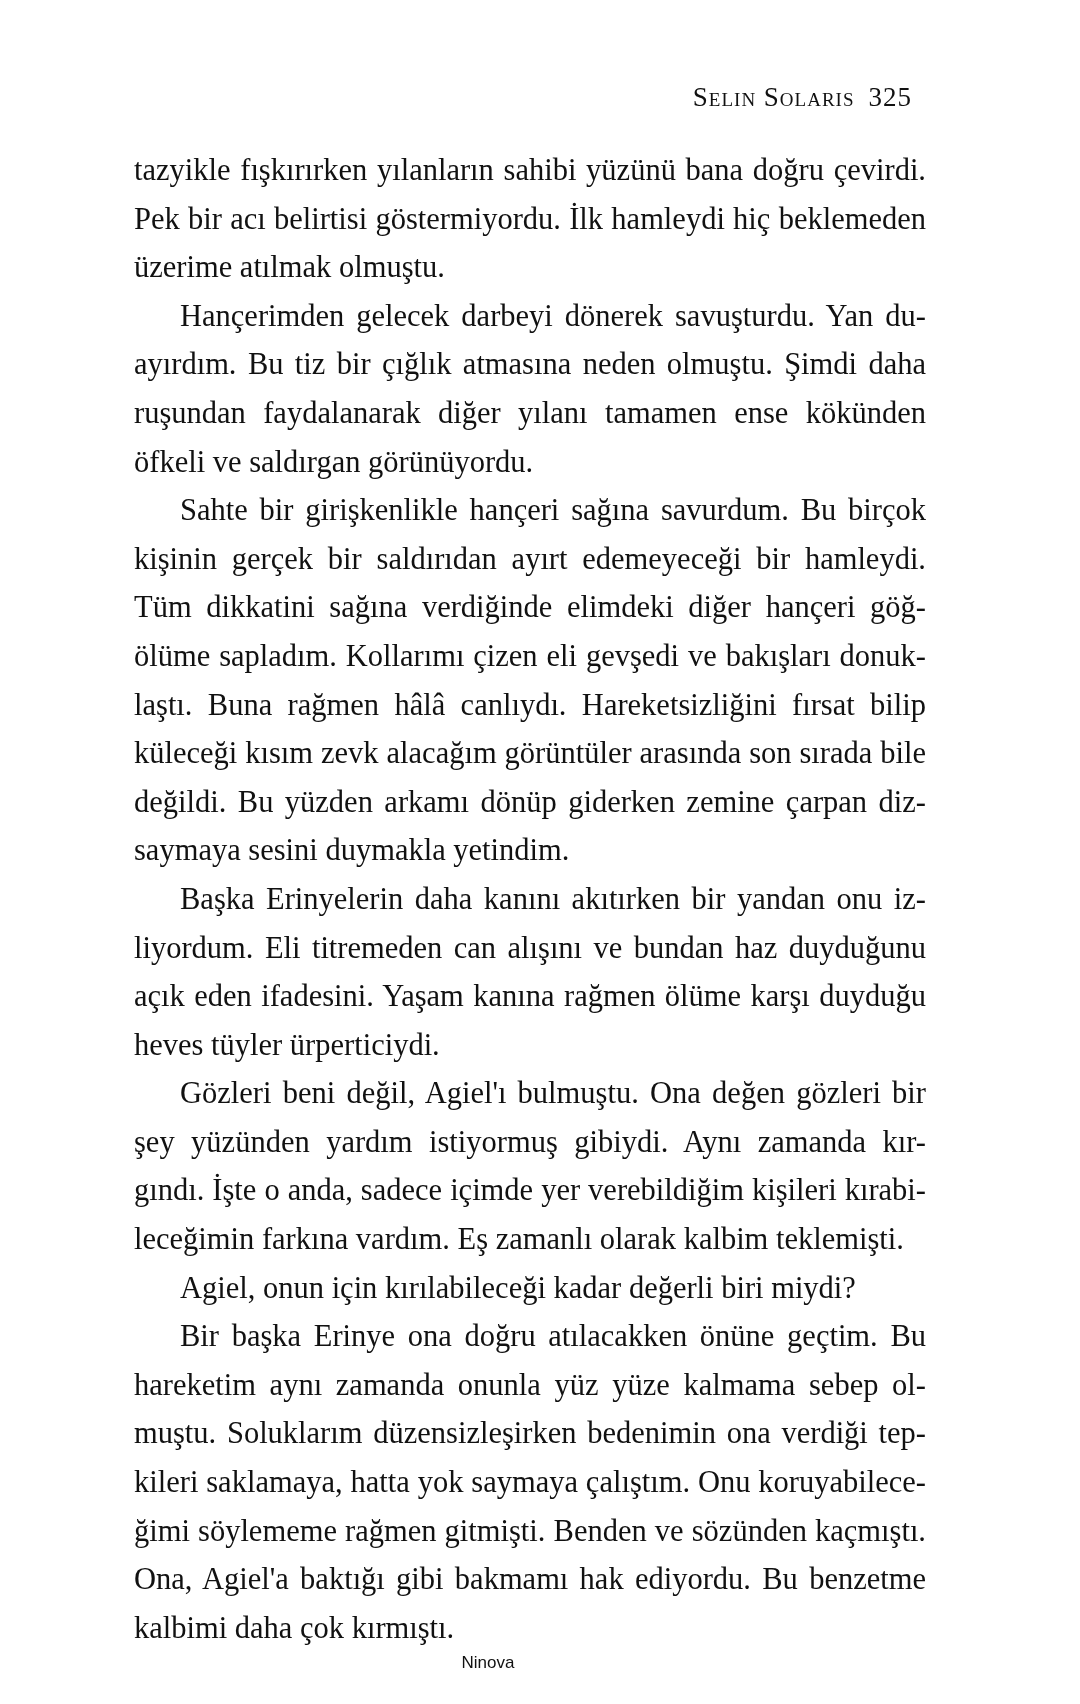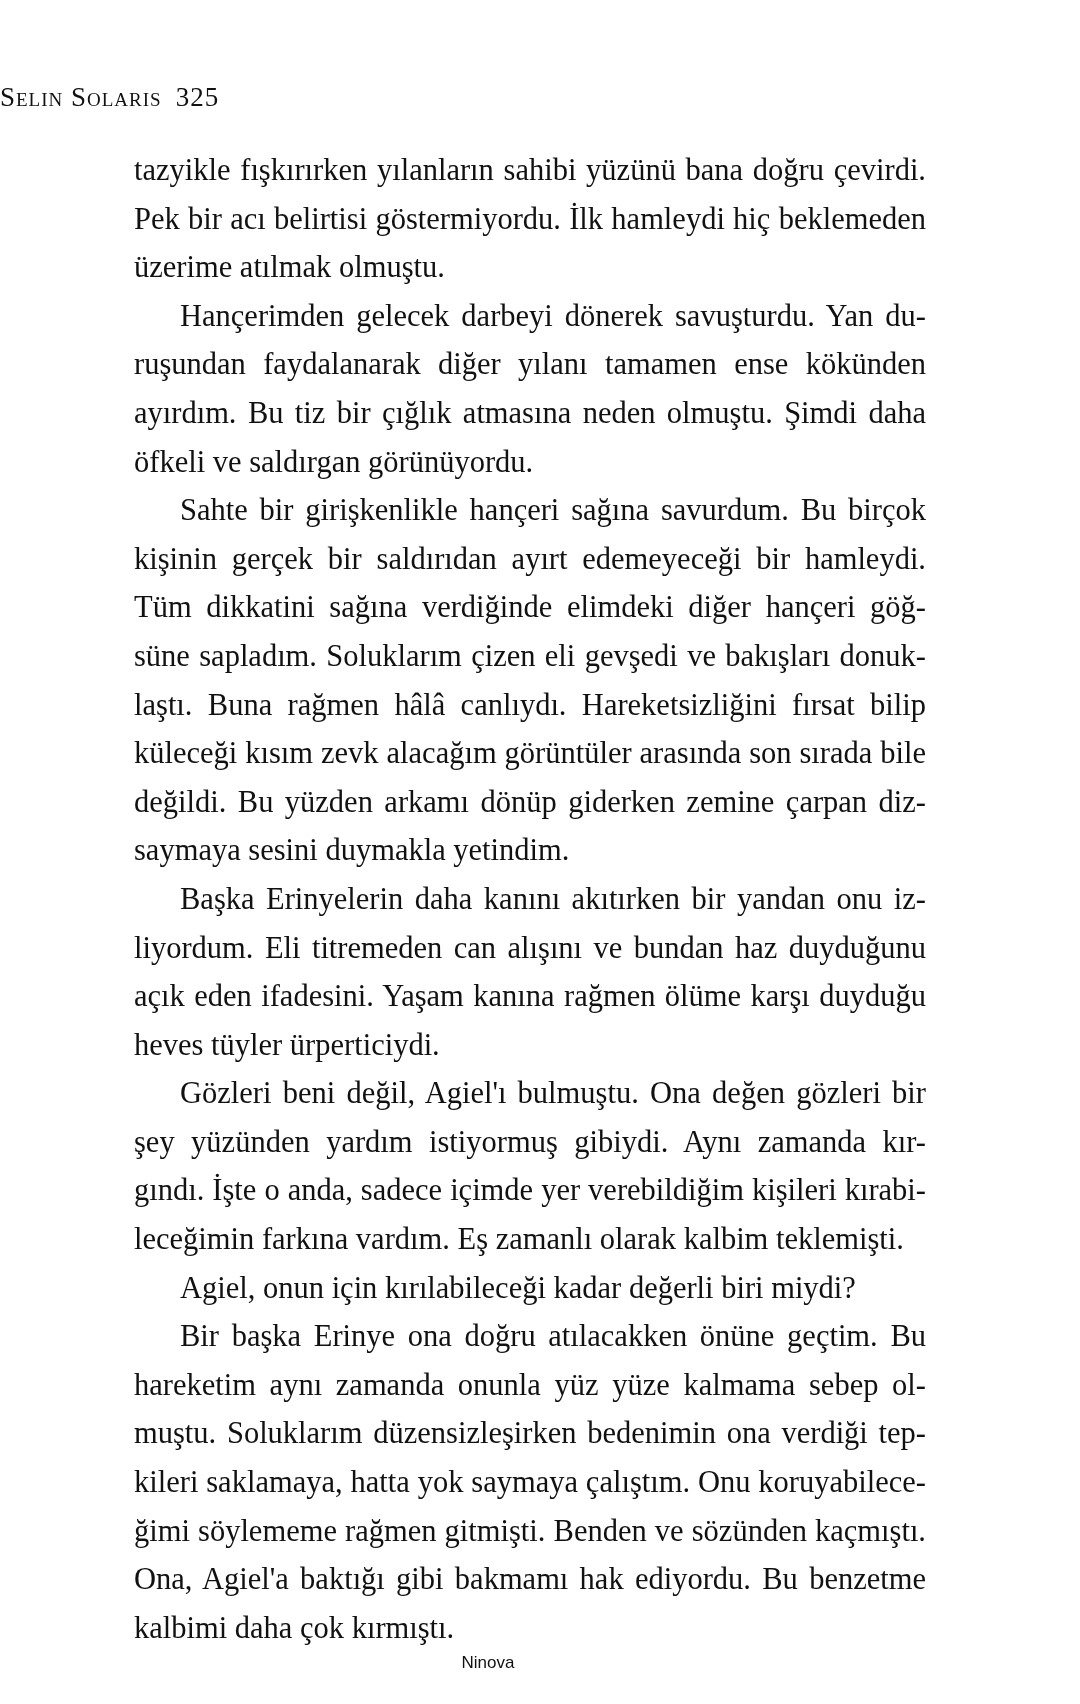--- a/index.html
+++ b/index.html
@@ -1,18 +1,18 @@
 <!DOCTYPE html>
 <html><head>
   <meta charset="utf-8">
   <style>
     html, body { margin: 0; padding: 0; background: #ffffff; }
     body { width: 1080px; height: 1704px; position: relative; overflow: hidden; color: #111; }
     .header {
-      position: absolute; top: 82px; left: 0; width: 912px; text-align: left;
+      position: absolute; top: 82px; left: 0; width: 912px; text-align: right;
       font-family: "Liberation Serif", serif; font-size: 27px; letter-spacing: 1px;
     }
     .header .title { font-variant: small-caps; }
     .header .page-no { margin-left: 14px; }
     .text {
       position: absolute; top: 146px; left: 118px; width: 792px;
       font-family: "Liberation Serif", serif; font-size: 30.5px; line-height: 48.6px; margin-left: 16px;
     }
     .line { display: block; white-space: nowrap; text-align: justify; text-align-last: justify; }
     .line.last { text-align-last: left; }
@@ -27,27 +27,27 @@
 
 <div class="header">
   <span class="title">Selin Solaris</span><span class="page-no">325</span>
 </div>
 
 <div class="text">
   <span class="line">tazyikle fışkırırken yılanların sahibi yüzünü bana doğru çevirdi.</span>
   <span class="line">Pek bir acı belirtisi göstermiyordu. İlk hamleydi hiç beklemeden</span>
   <span class="line last">üzerime atılmak olmuştu.</span>
   <span class="line indent">Hançerimden gelecek darbeyi dönerek savuşturdu. Yan du-</span>
+  <span class="line">ayırdım. Bu tiz bir çığlık atmasına neden olmuştu. Şimdi daha</span>
   <span class="line">ruşundan faydalanarak diğer yılanı tamamen ense kökünden</span>
-  <span class="line">ayırdım. Bu tiz bir çığlık atmasına neden olmuştu. Şimdi daha</span>
   <span class="line last">öfkeli ve saldırgan görünüyordu.</span>
   <span class="line indent">Sahte bir girişkenlikle hançeri sağına savurdum. Bu birçok</span>
   <span class="line">kişinin gerçek bir saldırıdan ayırt edemeyeceği bir hamleydi.</span>
   <span class="line">Tüm dikkatini sağına verdiğinde elimdeki diğer hançeri göğ-</span>
-  <span class="line">süne sapladım. Soluklarım çizen eli gevşedi ve bakışları donuk-</span>
+  <span class="line">ölüme sapladım. Kollarımı çizen eli gevşedi ve bakışları donuk-</span>
   <span class="line">laştı. Buna rağmen hâlâ canlıydı. Hareketsizliğini fırsat bilip</span>
   <span class="line">küleceği kısım zevk alacağım görüntüler arasında son sırada bile</span>
   <span class="line">değildi. Bu yüzden arkamı dönüp giderken zemine çarpan diz-</span>
   <span class="line last">saymaya sesini duymakla yetindim.</span>
   <span class="line indent">Başka Erinyelerin daha kanını akıtırken bir yandan onu iz-</span>
   <span class="line">liyordum. Eli titremeden can alışını ve bundan haz duyduğunu</span>
   <span class="line">açık eden ifadesini. Yaşam kanına rağmen ölüme karşı duyduğu</span>
   <span class="line last">heves tüyler ürperticiydi.</span>
   <span class="line indent">Gözleri beni değil, Agiel'ı bulmuştu. Ona değen gözleri bir</span>
   <span class="line">şey yüzünden yardım istiyormuş gibiydi. Aynı zamanda kır-</span>

